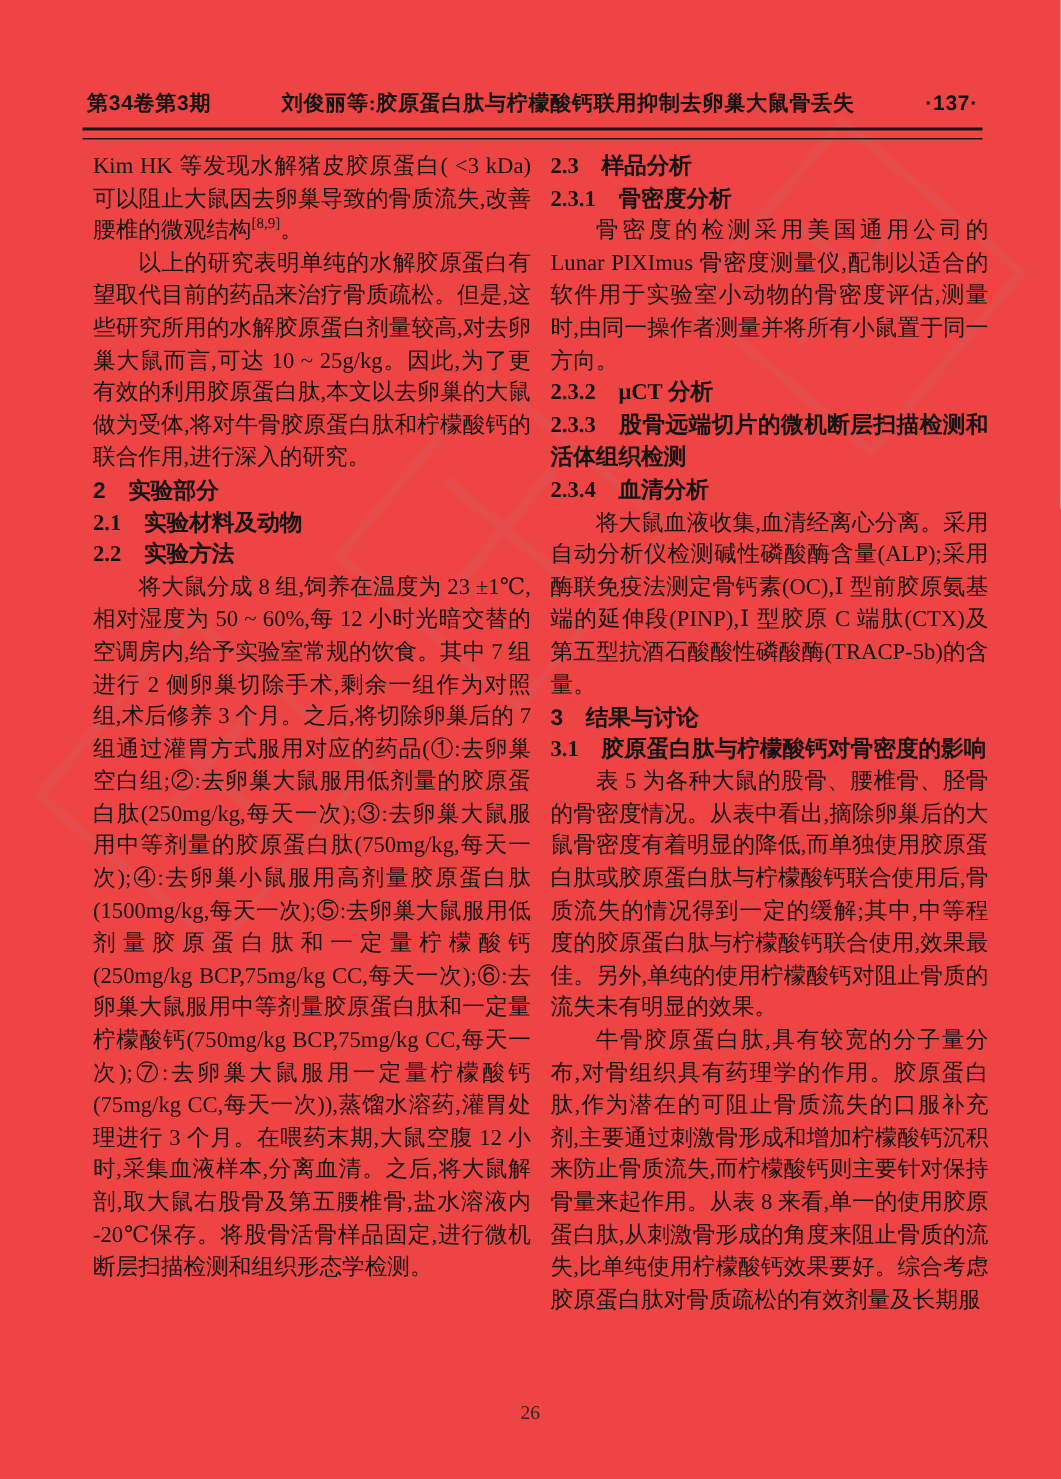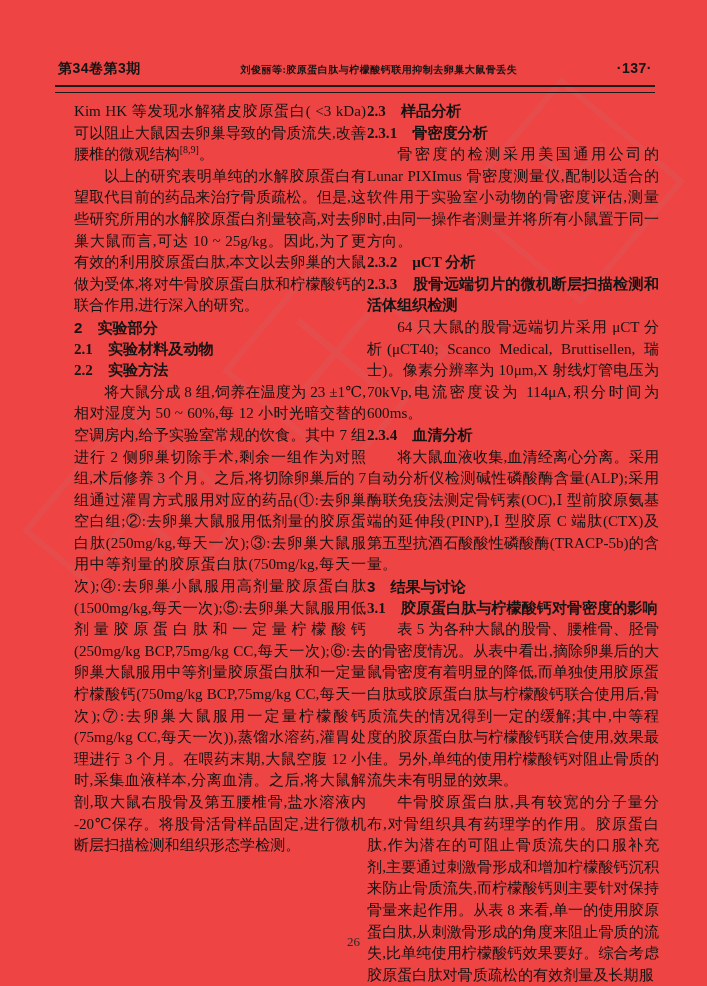--- a/index.html
+++ b/index.html
@@ -12,32 +12,32 @@
     position:relative;width:707px;height:986px;
     background:#ef4444;color:#141414;overflow:hidden;
   }
   
   .header{
     position:absolute;top:60px;left:58px;width:594px;
     display:flex;justify-content:space-between;align-items:baseline;
     font-family:"Liberation Sans","DejaVu Sans",sans-serif;
     font-size:14px;font-weight:700;letter-spacing:.5px;
   }
-  .header .running-title{font-size:10px;font-family:Liberation Serif, serif;}
+  .header .running-title{font-size:14px;font-family:Liberation Serif, serif;}
   .header-rule{
     position:absolute;top:85px;left:55px;width:600px;height:5px;
     border-top:2px solid #1a1a1a;border-bottom:1.5px solid #1a1a1a;
   }
   
   .col{
     position:absolute;top:101px;width:292px;
     font-size:15.1px;line-height:21.6px;
     text-align:justify;text-justify:inter-ideograph;
   }
-  .col-left{left:62px;margin-left:12px;}
+  .col-left{left:62px;}
   .col-right{left:367px;}
   .p{margin:0;text-indent:2em;}
   .p.noindent{text-indent:0;}
   .h{margin:0;font-weight:700;text-indent:0;}
   .h-hei{font-family:"Liberation Sans","DejaVu Sans",sans-serif;}
   .h-kai{font-family:"Liberation Serif","DejaVu Serif",serif;}
   sup.cite{font-size:10px;line-height:0;}
   
   .footer{
     position:absolute;top:934px;left:0;width:707px;
@@ -82,21 +82,20 @@
     <p class="h h-kai">2.2　实验方法</p>
     <p class="p">将大鼠分成 8 组,饲养在温度为 23 ±1℃,相对湿度为 50 ~ 60%,每 12 小时光暗交替的空调房内,给予实验室常规的饮食。其中 7 组进行 2 侧卵巢切除手术,剩余一组作为对照组,术后修养 3 个月。之后,将切除卵巢后的 7 组通过灌胃方式服用对应的药品(①:去卵巢空白组;②:去卵巢大鼠服用低剂量的胶原蛋白肽(250mg/kg,每天一次);③:去卵巢大鼠服用中等剂量的胶原蛋白肽(750mg/kg,每天一次);④:去卵巢小鼠服用高剂量胶原蛋白肽(1500mg/kg,每天一次);⑤:去卵巢大鼠服用低剂量胶原蛋白肽和一定量柠檬酸钙(250mg/kg BCP,75mg/kg CC,每天一次);⑥:去卵巢大鼠服用中等剂量胶原蛋白肽和一定量柠檬酸钙(750mg/kg BCP,75mg/kg CC,每天一次);⑦:去卵巢大鼠服用一定量柠檬酸钙(75mg/kg CC,每天一次)),蒸馏水溶药,灌胃处理进行 3 个月。在喂药末期,大鼠空腹 12 小时,采集血液样本,分离血清。之后,将大鼠解剖,取大鼠右股骨及第五腰椎骨,盐水溶液内 -20℃保存。将股骨活骨样品固定,进行微机断层扫描检测和组织形态学检测。</p>
   </div>
 
   <div class="col col-right">
     <p class="h h-kai">2.3　样品分析</p>
     <p class="h h-kai">2.3.1　骨密度分析</p>
     <p class="p">骨密度的检测采用美国通用公司的 Lunar PIXImus 骨密度测量仪,配制以适合的软件用于实验室小动物的骨密度评估,测量时,由同一操作者测量并将所有小鼠置于同一方向。</p>
     <p class="h h-kai">2.3.2　μCT 分析</p>
     <p class="h h-kai">2.3.3　股骨远端切片的微机断层扫描检测和活体组织检测</p>
-    <p class="p">64 只大鼠的股骨远端切片采用 μCT 分析(μCT40; Scanco Medical, Bruttisellen, 瑞士)。像素分辨率为 10μm,X 射线灯管电压为 70kVp,电流密度设为 114μA,积分时间为 600ms。</p>
     <p class="h h-kai">2.3.4　血清分析</p>
     <p class="p">将大鼠血液收集,血清经离心分离。采用自动分析仪检测碱性磷酸酶含量(ALP);采用酶联免疫法测定骨钙素(OC),Ⅰ 型前胶原氨基端的延伸段(PINP),Ⅰ 型胶原 C 端肽(CTX)及第五型抗酒石酸酸性磷酸酶(TRACP-5b)的含量。</p>
     <p class="h h-hei">3　结果与讨论</p>
     <p class="h h-kai">3.1　胶原蛋白肽与柠檬酸钙对骨密度的影响</p>
     <p class="p">表 5 为各种大鼠的股骨、腰椎骨、胫骨的骨密度情况。从表中看出,摘除卵巢后的大鼠骨密度有着明显的降低,而单独使用胶原蛋白肽或胶原蛋白肽与柠檬酸钙联合使用后,骨质流失的情况得到一定的缓解;其中,中等程度的胶原蛋白肽与柠檬酸钙联合使用,效果最佳。另外,单纯的使用柠檬酸钙对阻止骨质的流失未有明显的效果。</p>
     <p class="p">牛骨胶原蛋白肽,具有较宽的分子量分布,对骨组织具有药理学的作用。胶原蛋白肽,作为潜在的可阻止骨质流失的口服补充剂,主要通过刺激骨形成和增加柠檬酸钙沉积来防止骨质流失,而柠檬酸钙则主要针对保持骨量来起作用。从表 8 来看,单一的使用胶原蛋白肽,从刺激骨形成的角度来阻止骨质的流失,比单纯使用柠檬酸钙效果要好。综合考虑胶原蛋白肽对骨质疏松的有效剂量及长期服</p>
   </div>
 
   <div class="footer">26</div>
 

